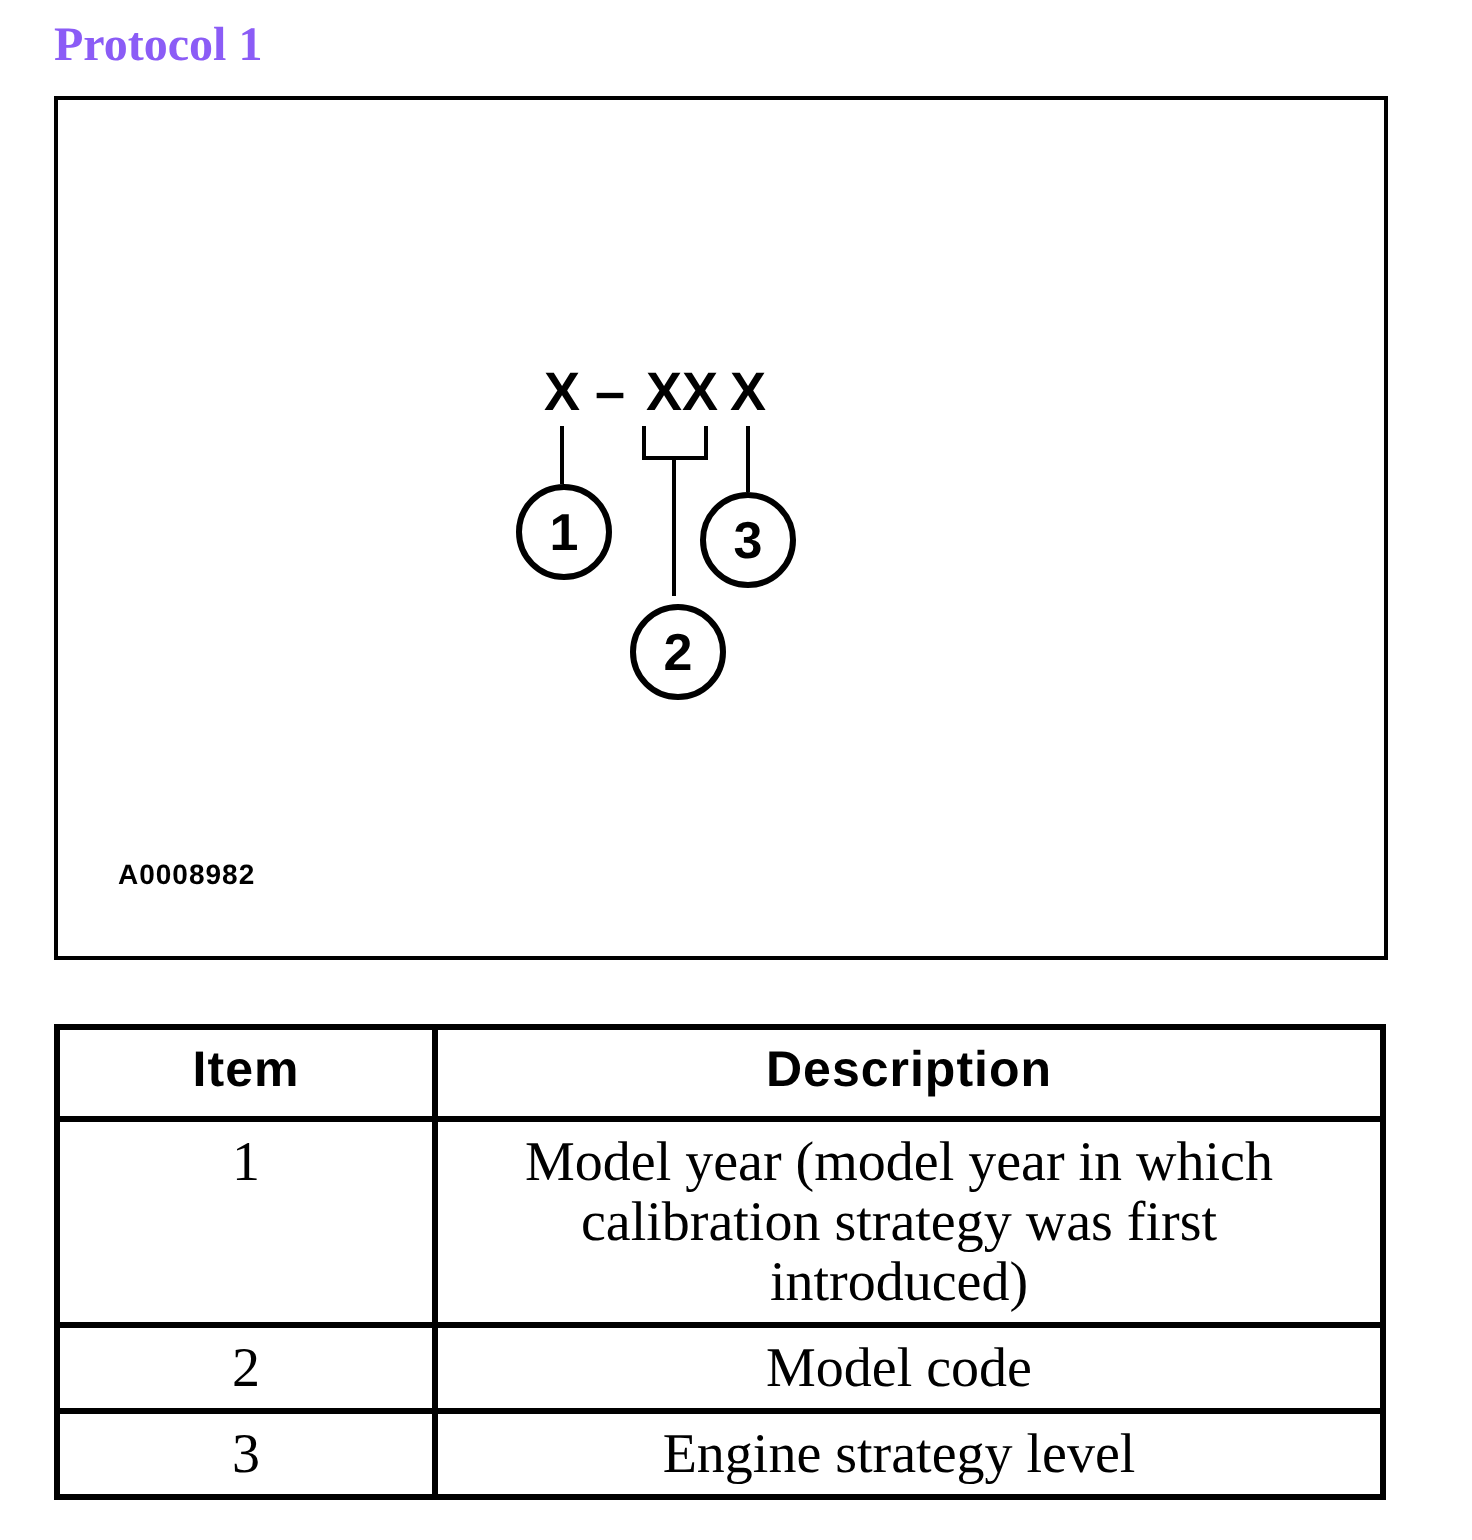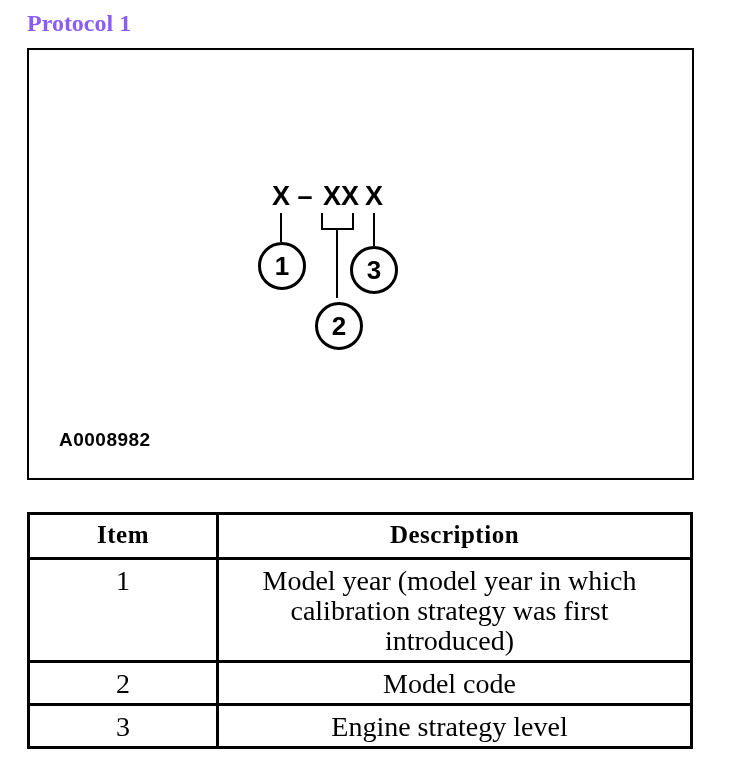--- a/index.html
+++ b/index.html
@@ -74,36 +74,36 @@
   }
   .callout-1 { left: 229px; top: 192px; }
   .callout-2 { left: 286px; top: 252px; }
   .callout-3 { left: 321px; top: 196px; }
   .figure-id {
     position: absolute;
     left: 30px;
     top: 379px;
     font-family: "Liberation Sans", sans-serif;
     font-weight: bold;
-    font-size: 19px;
+    font-size: 14px;
     letter-spacing: 0.5px;
   }
   .legend-table {
     position: absolute;
     left: 27px;
     top: 512px;
     width: 666px;
     border-collapse: collapse;
     table-layout: fixed;
   }
   .legend-table th, .legend-table td {
     border: 3px solid #000;
   }
   .legend-table th {
-    font-family: Liberation Serif, serif;
+    font-family: Liberation Sans, sans-serif;
     font-weight: bold;
     font-size: 25px;
     letter-spacing: 0.5px;
     text-align: center;
     padding: 6px 4px 8px 4px;
   }
   .col-item { width: 178px; }
   .legend-table td {
     font-family: "Liberation Serif", serif;
     font-size: 28px;

